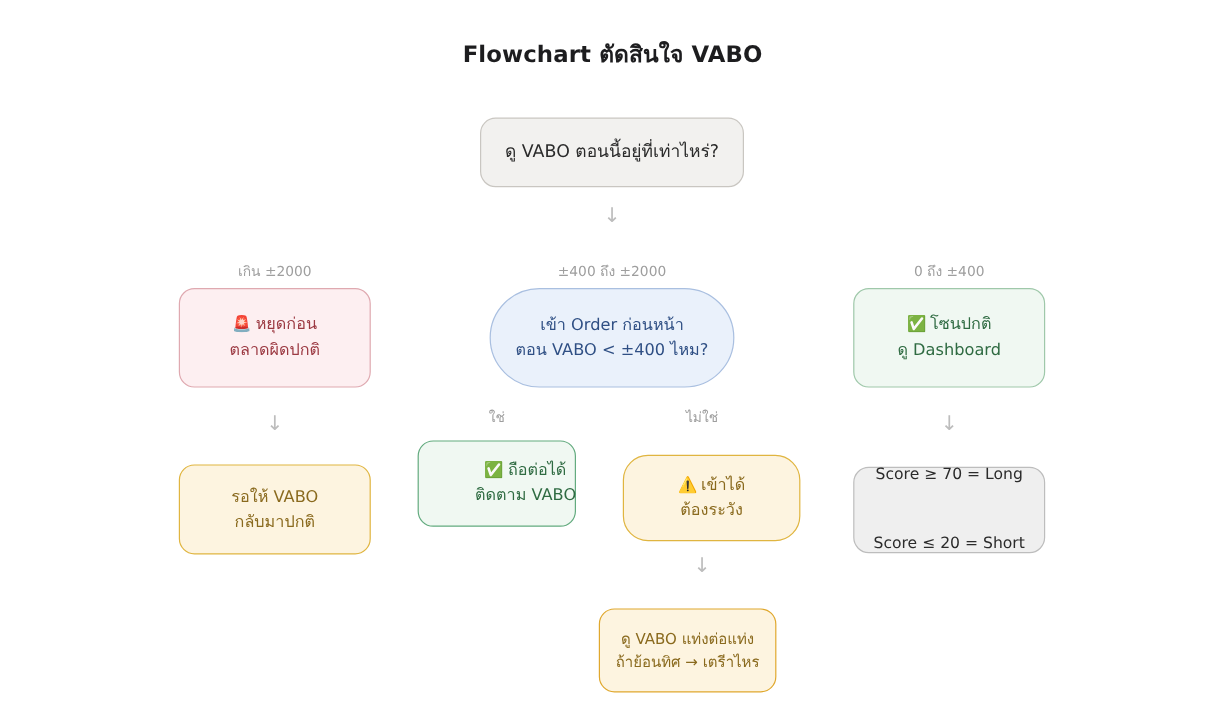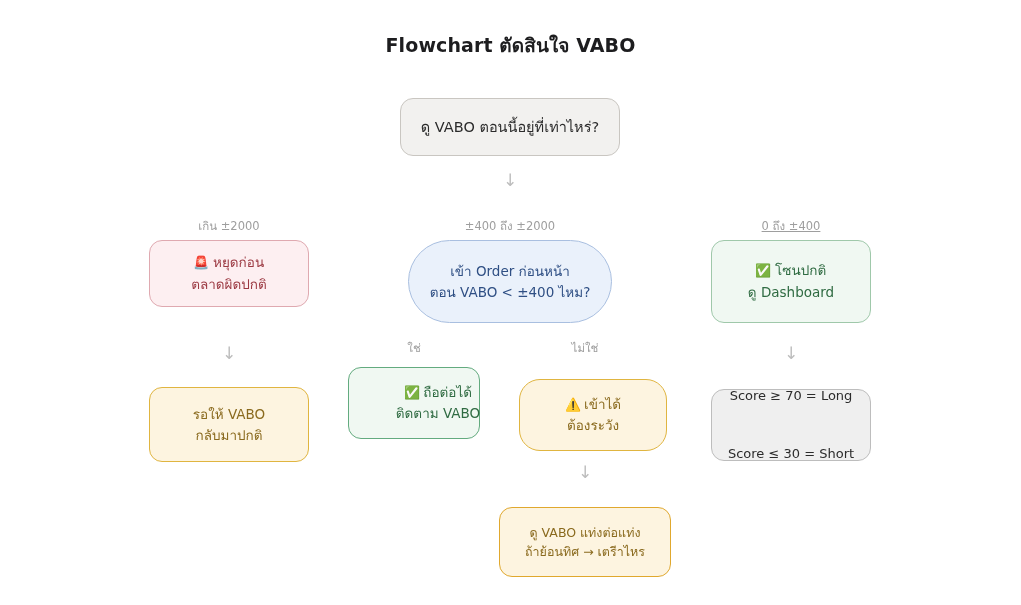--- a/index.html
+++ b/index.html
@@ -86,21 +86,21 @@
     left: 400px; top: 98px; width: 220px; height: 58px;
     background: #f2f1ef;
     border-color: #c9c6c1;
     border-radius: 13px;
     font-size: 14.5px;
     color: #2b2b2b;
   }
 
   
   #node-extreme {
-    left: 149px; top: 240px; width: 160px; height: 67px;
+    left: 149px; top: 240px; width: 160px; height: 83px;
     background: #fdeff1;
     border-color: #dfa9b0;
     color: #9c3a43;
     border-radius: 13px;
   }
 
   
   #node-decision {
     left: 408px; top: 240px; width: 204px; height: 83px;
     background: #eaf1fb;
@@ -154,38 +154,38 @@
     background: #efefef;
     border-color: #bdbdbd;
     color: #2b2b2b;
     border-radius: 13px;
     font-size: 13px;
     gap: 37px;
   }
 
   
   #node-monitor {
-    left: 499px; top: 507px; width: 172px; height: 70px;
+    left: 499px; top: 507px; width: 148px; height: 70px;
     background: #fdf4e0;
     border-color: #e0a82e;
     color: #8a6a1e;
     border-radius: 13px;
     font-size: 12.5px;
   }
 
   
   #arrow-root-down   { left: 498px; top: 172px; }
   #arrow-extreme-wait{ left: 217px; top: 345px; }
   #arrow-normal-score{ left: 779px; top: 345px; }
   #arrow-caution-mon { left: 573px; top: 464px; }
 
   
   #label-extreme  { left: 169px; top: 217px; width: 120px; }
   #label-mid      { left: 450px; top: 217px; width: 120px; }
-  #label-normal   { left: 731px; top: 217px; width: 120px; text-decoration: underline; }
+  #label-normal   { left: 731px; top: 217px; width: 120px; }
   #label-yes      { left: 384px; top: 339px; width: 60px; }
   #label-no       { left: 555px; top: 339px; width: 60px; }
 </style>
 </head>
 <body>
 
 <div class="page">
 
   <div class="title">Flowchart ตัดสินใจ VABO</div>
 
@@ -238,21 +238,21 @@
 
   <div class="node" id="node-caution">
     <span class="line">
       <span class="em">⚠️</span><span>เข้าได้</span>
     </span>
     <span class="line">ต้องระวัง</span>
   </div>
 
   <div class="node" id="node-score">
     <span class="line">Score ≥ 70 = Long</span>
-    <span class="line">Score ≤ 30 = Short</span>
+    <span class="line">Score ≤ 20 = Short</span>
   </div>
 
   <div class="arrow" id="arrow-caution-mon">↓</div>
 
   <div class="node" id="node-monitor">
     <span class="line">ดู VABO แท่งต่อแท่ง</span>
     <span class="line">ถ้าย้อนทิศ → เตรีาไหร</span>
   </div>
 
 </div>

